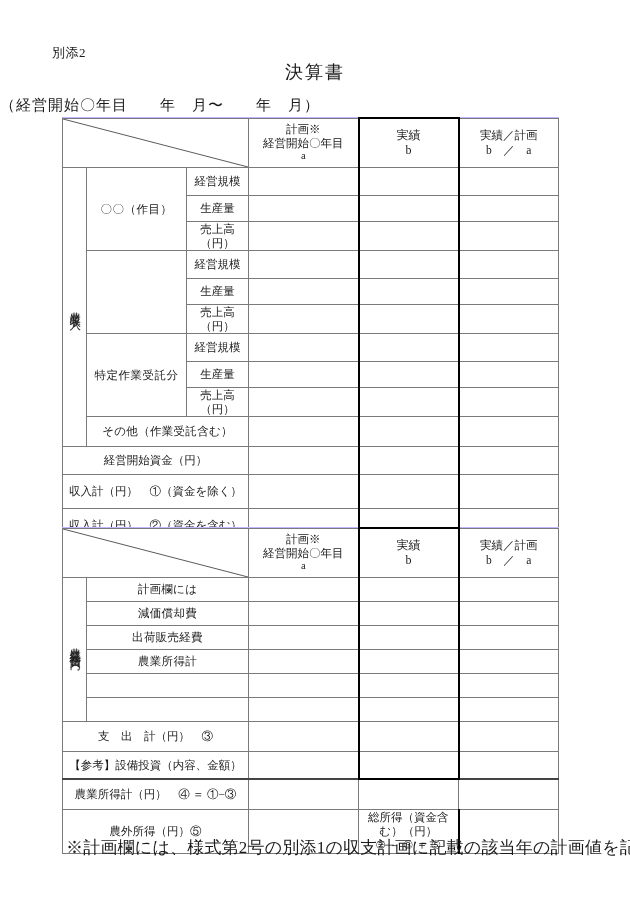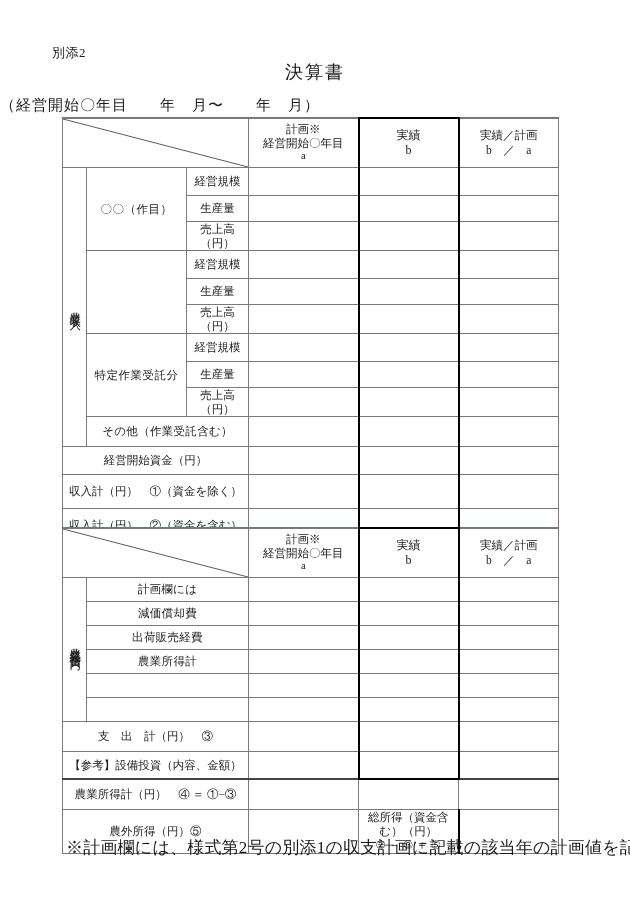--- a/index.html
+++ b/index.html
@@ -49,21 +49,21 @@
     letter-spacing: 1px;
     white-space: pre;
   }
 
   
   .tbl {
     position: absolute;
     border-collapse: collapse;
     table-layout: fixed;
     font-size: 11.5px;
-    background: #ef4444;
+    background: #c4b5fd;
   }
   .tbl td {
     border: 1px solid #7a7a7a;
     padding: 0;
     text-align: center;
     vertical-align: middle;
     line-height: 1.22;
     background: #fff;
   }
 

